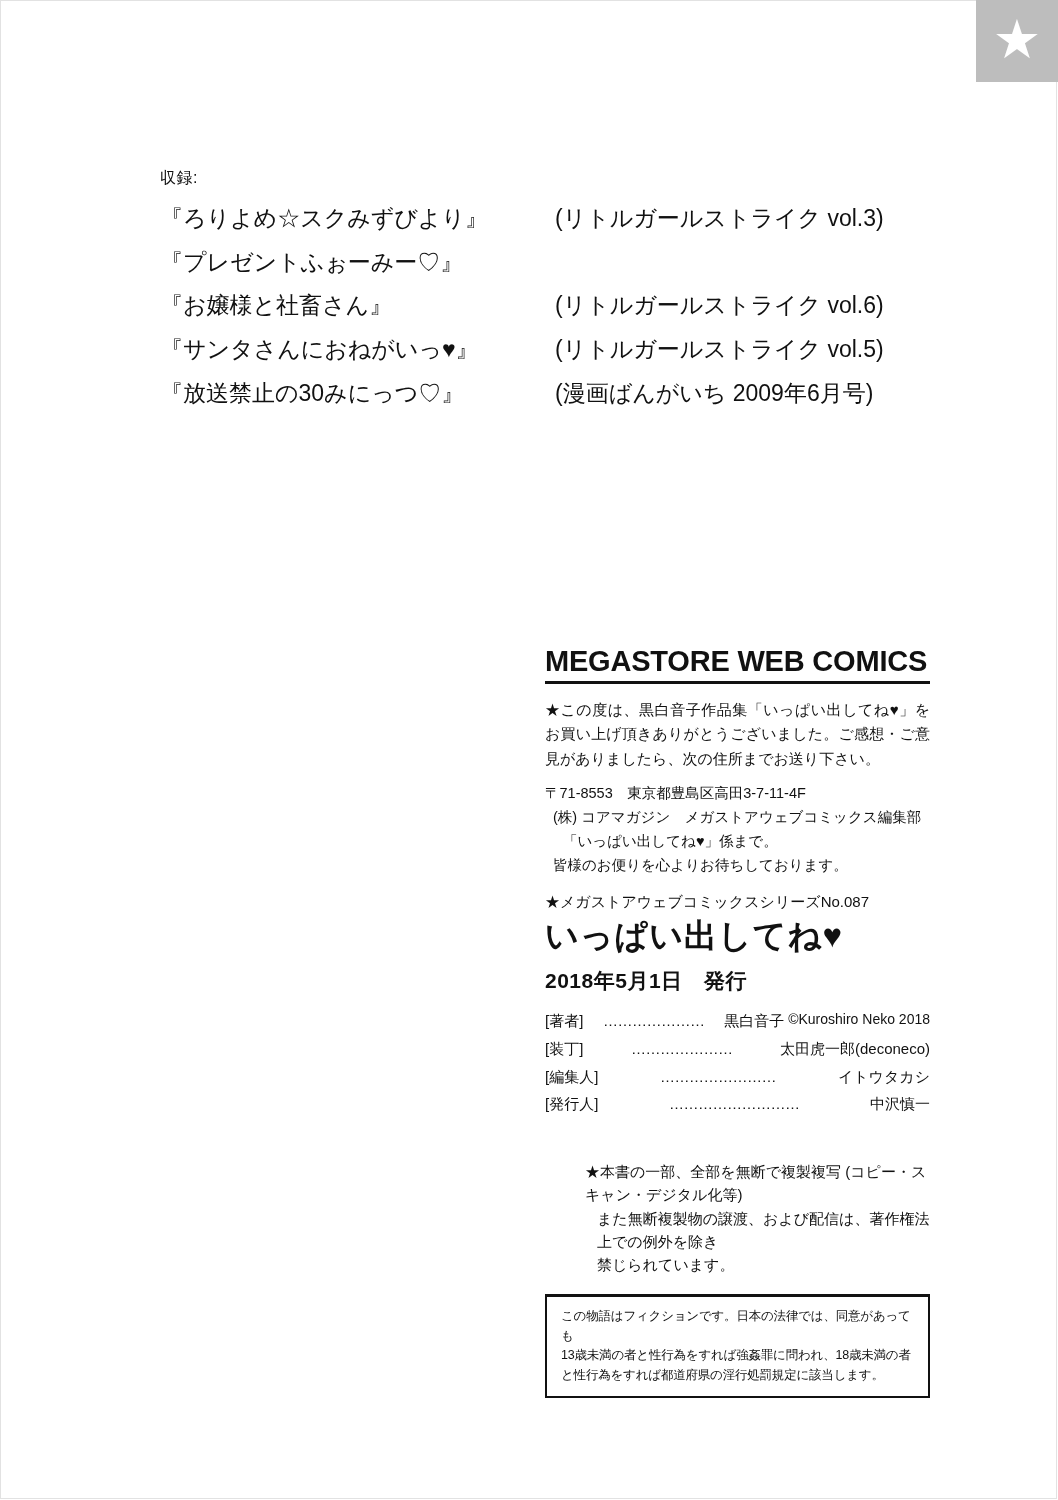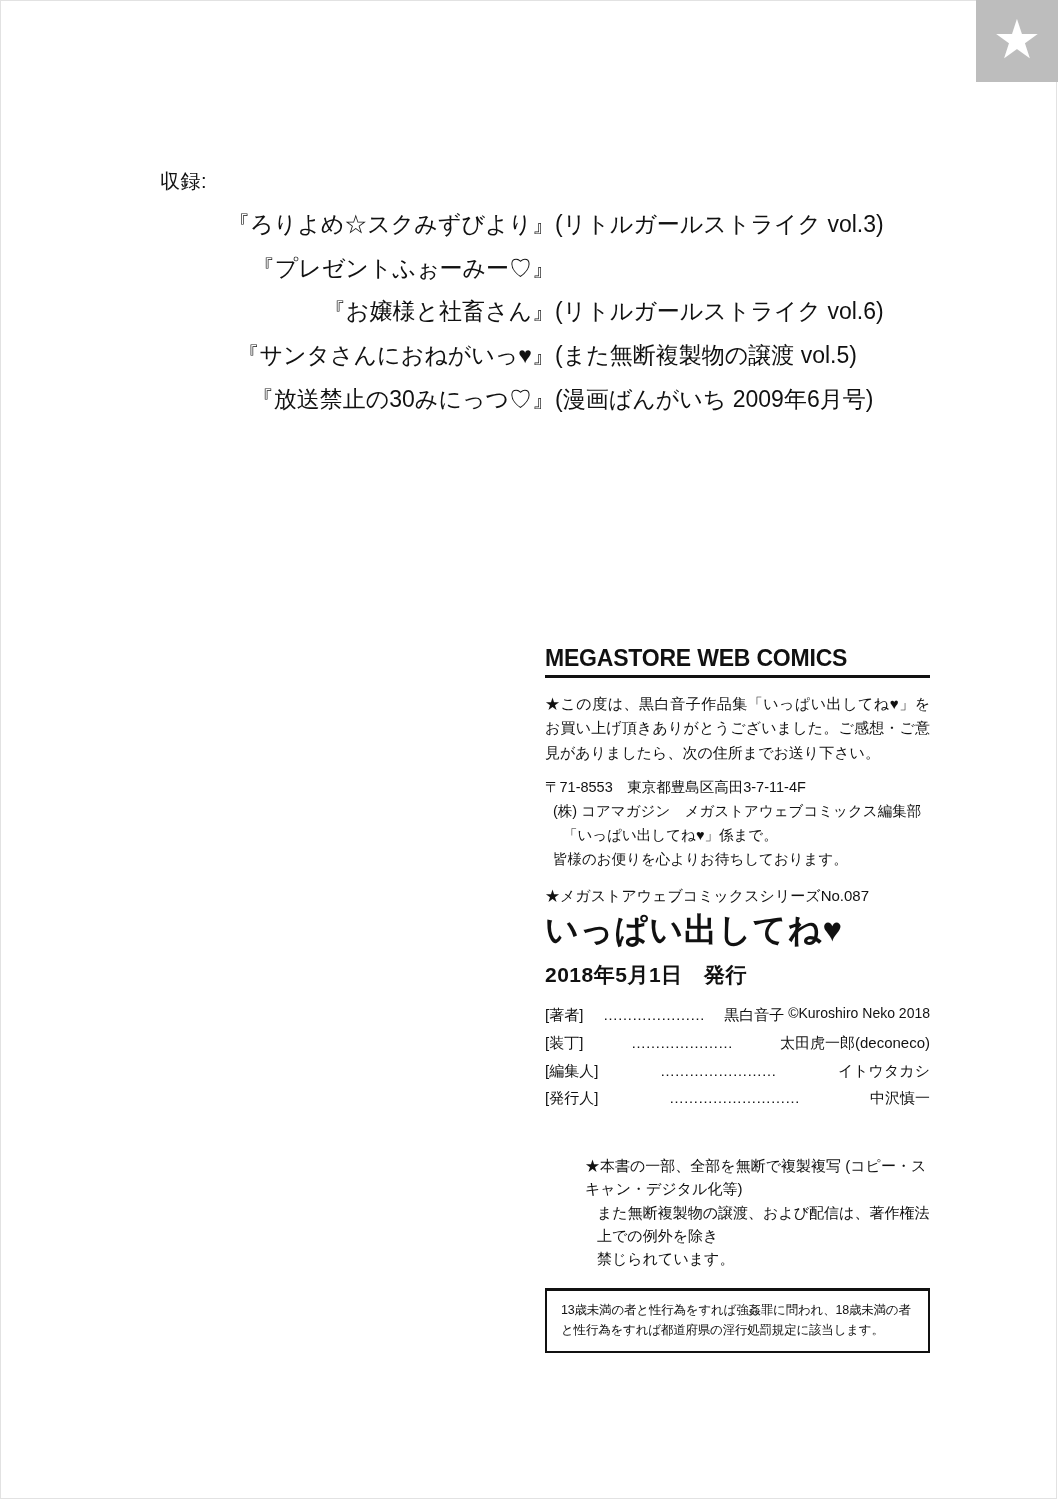--- a/index.html
+++ b/index.html
@@ -49,31 +49,30 @@
   }
 
   
   .contents {
     position: absolute;
     left: 160px;
     top: 168px;
     width: 760px;
   }
   .contents-heading {
-    font-size: 20px;
+    font-size: 16px;
     letter-spacing: 0.5px;
     margin-bottom: 12px;
   }
   .contents-row {
     display: flex;
     align-items: baseline;
     margin-bottom: 8px;
     font-size: 23px;
     line-height: 1.55;
-    text-align: right;
   }
   .contents-title {
     width: 395px;
     flex: 0 0 395px;
     white-space: nowrap;
   }
   .contents-source {
     white-space: nowrap;
   }
 
@@ -81,21 +80,21 @@
   .colophon {
     position: absolute;
     left: 545px;
     top: 645px;
     width: 385px;
     color: #111;
   }
   .imprint-title {
     font-family: "Liberation Sans", sans-serif;
     font-weight: bold;
-    font-size: 23px;
+    font-size: 29px;
     letter-spacing: -0.2px;
     white-space: nowrap;
   }
   .rule-thick {
     border-bottom: 3px solid #111;
     margin-top: 3px;
     margin-bottom: 14px;
   }
   .notice {
     font-size: 15px;
@@ -200,21 +199,21 @@
     </div>
     <div class="contents-row">
       <div class="contents-title">『プレゼントふぉーみー♡』</div>
     </div>
     <div class="contents-row">
       <div class="contents-title">『お嬢様と社畜さん』</div>
       <div class="contents-source">(リトルガールストライク vol.6)</div>
     </div>
     <div class="contents-row">
       <div class="contents-title">『サンタさんにおねがいっ♥』</div>
-      <div class="contents-source">(また無断複製物の譲渡 vol.5)</div>
+      <div class="contents-source">(リトルガールストライク vol.5)</div>
     </div>
     <div class="contents-row">
       <div class="contents-title">『放送禁止の30みにっつ♡』</div>
       <div class="contents-source">(漫画ばんがいち 2009年6月号)</div>
     </div>
   </div>
 
   <div class="colophon">
     <div class="imprint-title">MEGASTORE WEB COMICS</div>
     <div class="rule-thick"></div>
@@ -257,17 +256,18 @@
 
 
     <div class="copyright-warning">
       <div>★本書の一部、全部を無断で複製複写 (コピー・スキャン・デジタル化等)</div>
       <span class="ind">また無断複製物の譲渡、および配信は、著作権法上での例外を除き</span>
       <span class="ind">禁じられています。</span>
     </div>
 
     <div class="rule-thick2"></div>
     <div class="fiction-box">
+      <div>この物語はフィクションです。日本の法律では、同意があっても</div>
       <div>13歳未満の者と性行為をすれば強姦罪に問われ、18歳未満の者</div>
       <div>と性行為をすれば都道府県の淫行処罰規定に該当します。</div>
     </div>
   </div>
 </div>
 
 </body></html>

